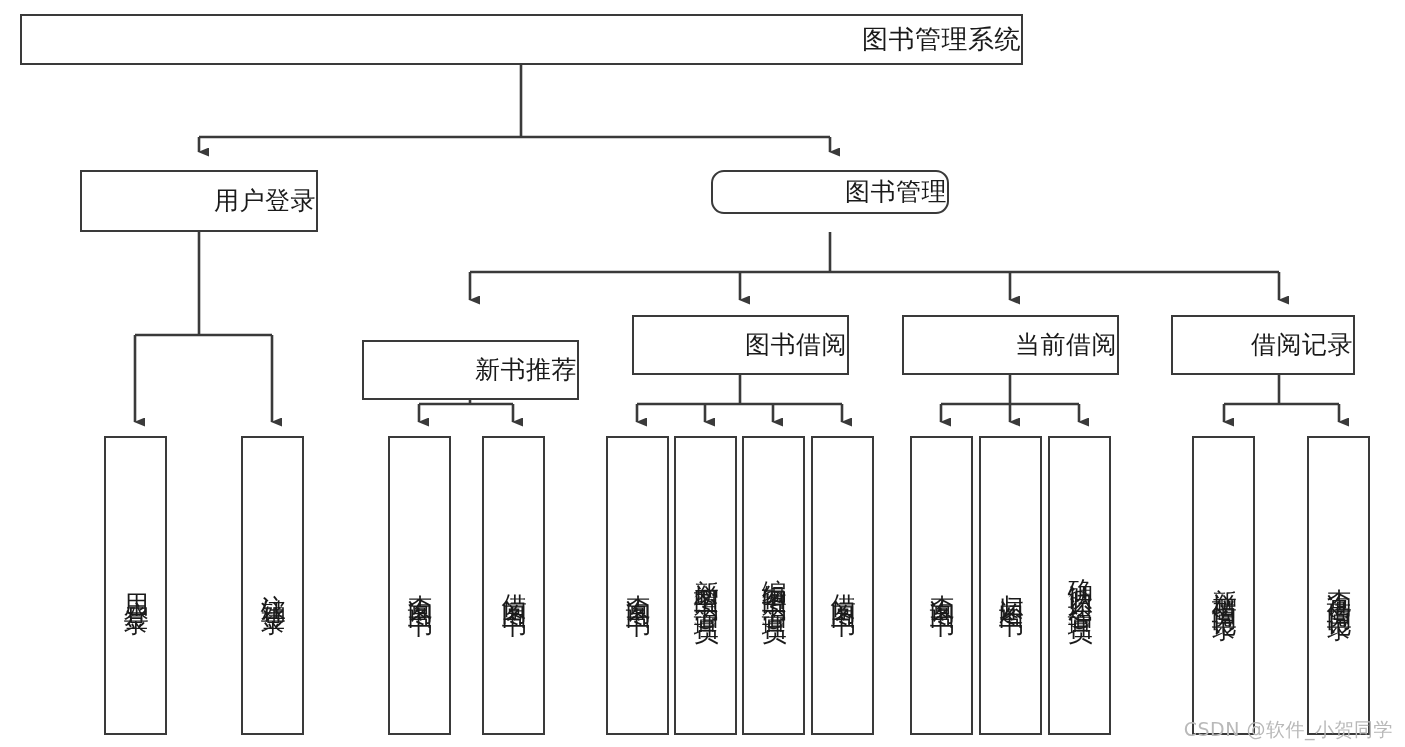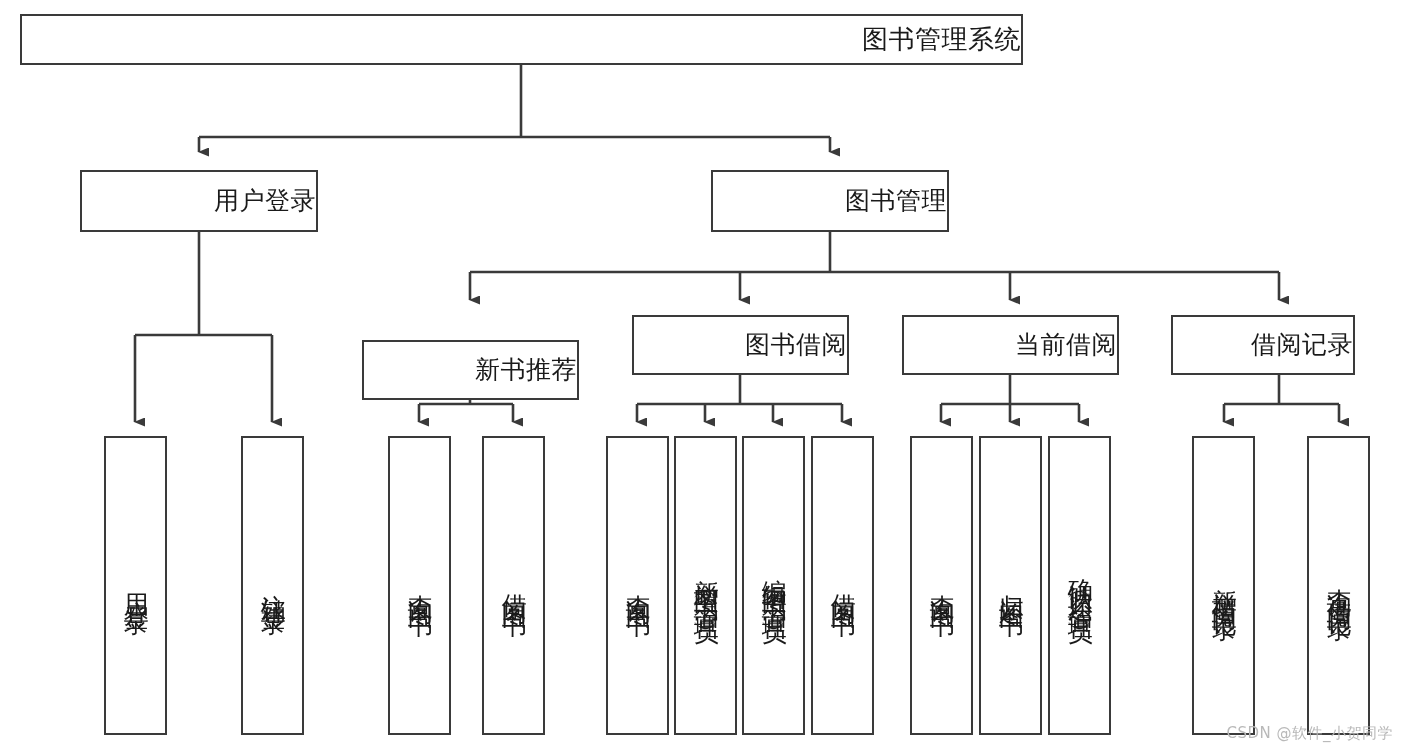--- a/index.html
+++ b/index.html
@@ -59,21 +59,21 @@
   }
   .node.vert .vtext {
     writing-mode: vertical-rl;
     text-orientation: upright;
     display: block;
   }
   .watermark {
     position: absolute;
     right: 12px;
     bottom: 4px;
-    font-size: 15px;
+    font-size: 19px;
     color: #b9b9b9;
     letter-spacing: 0.5px;
     white-space: nowrap;
     font-family: "DejaVu Sans", "Liberation Sans", sans-serif;
   }
 </style>
 </head>
 <body>
 
 <div id="canvas">
@@ -129,21 +129,21 @@
     </g>
   </svg>
 
   <div class="node horiz root" style="left:20px; top:14px; width:1003px; height:51px;">
     <span>图书管理系统</span>
   </div>
 
   <div class="node horiz" style="left:80px; top:170px; width:238px; height:62px;">
     <span>用户登录</span>
   </div>
-  <div class="node horiz" style="left:711px; top:170px; width:238px; height:62px;">
+  <div class="node horiz" style="left:711px; top:170px; width:238px; height:44px;border-radius:13px;">
     <span>图书管理</span>
   </div>
 
   <div class="node horiz" style="left:362px; top:315px; width:217px; height:60px;margin-top:25px;">
     <span>新书推荐</span>
   </div>
   <div class="node horiz" style="left:632px; top:315px; width:217px; height:60px;">
     <span>图书借阅</span>
   </div>
   <div class="node horiz" style="left:902px; top:315px; width:217px; height:60px;">

